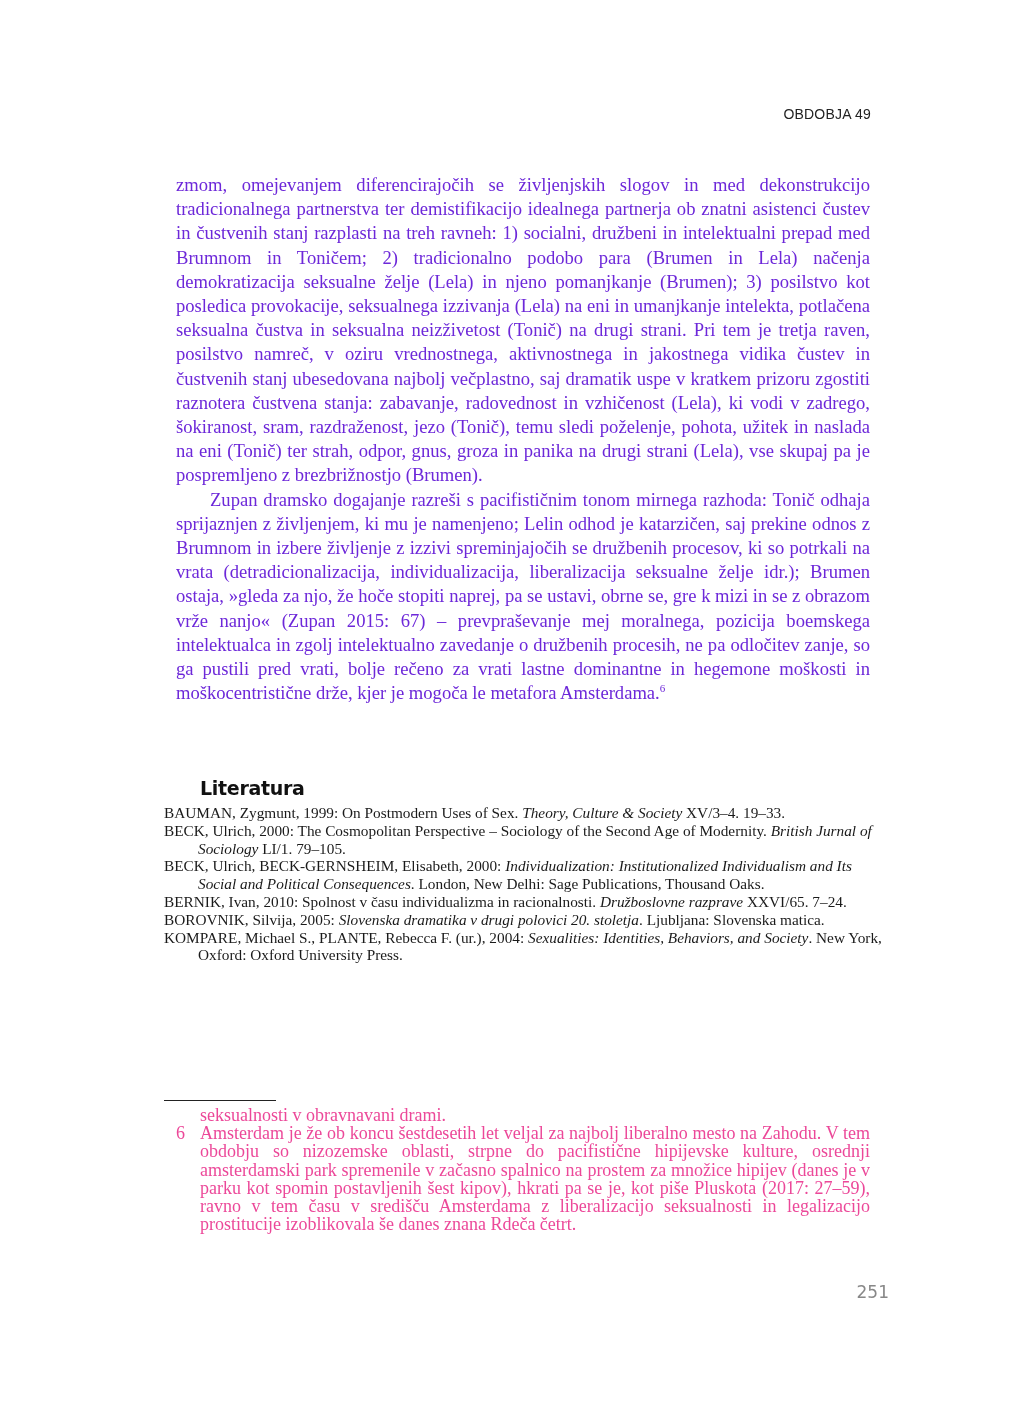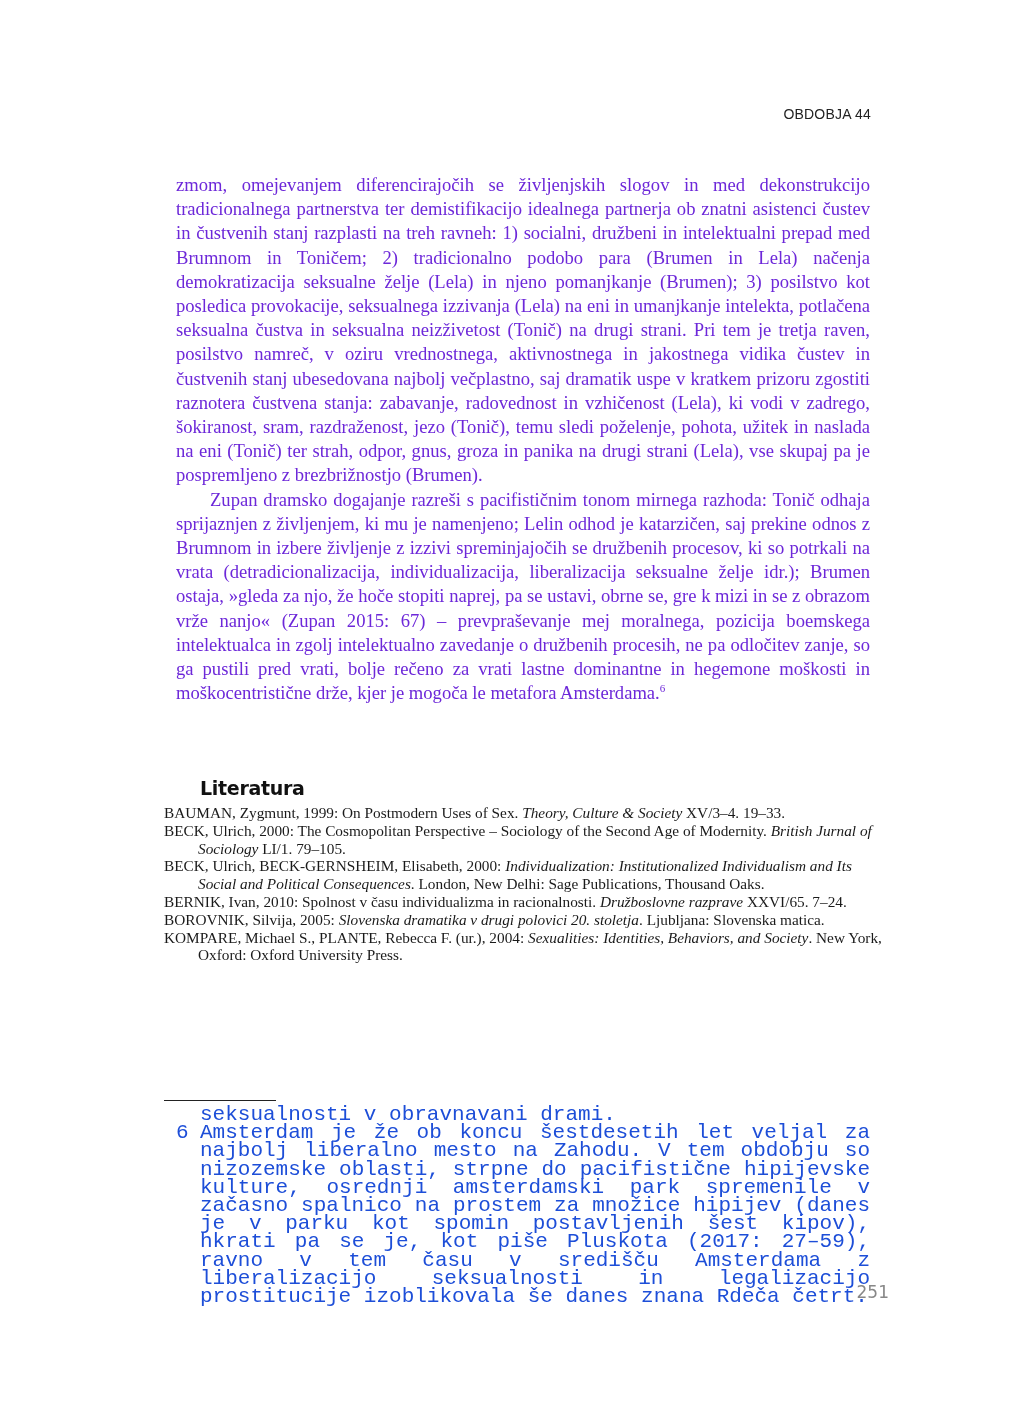--- a/index.html
+++ b/index.html
@@ -78,24 +78,24 @@
       top: 1100px;
       width: 112px;
       height: 1px;
       background: #222;
     }
     .footnotes {
       position: absolute;
       left: 176px;
       top: 1106px;
       width: 694px;
-      font-family: Liberation Mono, monospace;
-      font-size: 21px;
+      font-family: Liberation Serif, serif;
+      font-size: 18px;
       line-height: 18.2px;
-      color: #1d4ed8;
+      color: #ec4899;
     }
     .fn-cont {
       padding-left: 24px;
       margin: 0;
     }
     .fn {
       display: flex;
       margin: 0;
     }
     .fn-num {
@@ -111,21 +111,21 @@
       top: 1282px;
       right: 135px;
       font-family: "DejaVu Sans", sans-serif;
       font-size: 17px;
       color: #888;
     }
   </style>
 </head>
 <body>
 
-<div class="running-head">OBDOBJA 44</div>
+<div class="running-head">OBDOBJA 49</div>
 
 <div class="body-text">
   <p>
     <span>zmom, omejevanjem diferencirajočih se življenjskih slogov in med dekonstrukcijo tradicionalnega partnerstva ter demistifikacijo idealnega partnerja ob znatni asistenci čustev in čustvenih stanj razplasti na treh ravneh: 1) socialni, družbeni in intelektualni prepad med Brumnom in Toničem; 2) tradicionalno podobo para (Brumen in Lela) načenja demokratizacija seksualne želje (Lela) in njeno pomanjkanje (Brumen); 3) posilstvo kot posledica provokacije, seksualnega izzivanja (Lela) na eni in umanjkanje intelekta, potlačena seksualna čustva in seksualna neizživetost (Tonič) na drugi strani. Pri tem je tretja raven, posilstvo namreč, v oziru vrednostnega, aktivnostnega in jakostnega vidika čustev in čustvenih stanj ubesedovana najbolj večplastno, saj dramatik uspe v kratkem prizoru zgostiti raznotera čustvena stanja: zabavanje, radovednost in vzhičenost (Lela), ki vodi v zadrego, šokiranost, sram, razdraženost, jezo (Tonič), temu sledi poželenje, pohota, užitek in naslada na eni (Tonič) ter strah, odpor, gnus, groza in panika na drugi strani (Lela), vse skupaj pa je pospremljeno z brezbrižnostjo (Brumen).</span>
   </p>
   <p class="indent">
     <span>Zupan dramsko dogajanje razreši s pacifističnim tonom mirnega razhoda: Tonič odhaja sprijaznjen z življenjem, ki mu je namenjeno; Lelin odhod je katarzičen, saj prekine odnos z Brumnom in izbere življenje z izzivi spreminjajočih se družbenih procesov, ki so potrkali na vrata (detradicionalizacija, individualizacija, liberalizacija seksualne želje idr.); Brumen ostaja, »gleda za njo, že hoče stopiti naprej, pa se ustavi, obrne se, gre k mizi in se z obrazom vrže nanjo« (Zupan 2015: 67) – prevpraševanje mej moralnega, pozicija boemskega intelektualca in zgolj intelektualno zavedanje o družbenih procesih, ne pa odločitev zanje, so ga pustili pred vrati, bolje rečeno za vrati lastne dominantne in hegemone moškosti in moškocentristične drže, kjer je mogoča le metafora Amsterdama.</span><span class="fn-ref">6</span>
   </p>
 </div>
 

